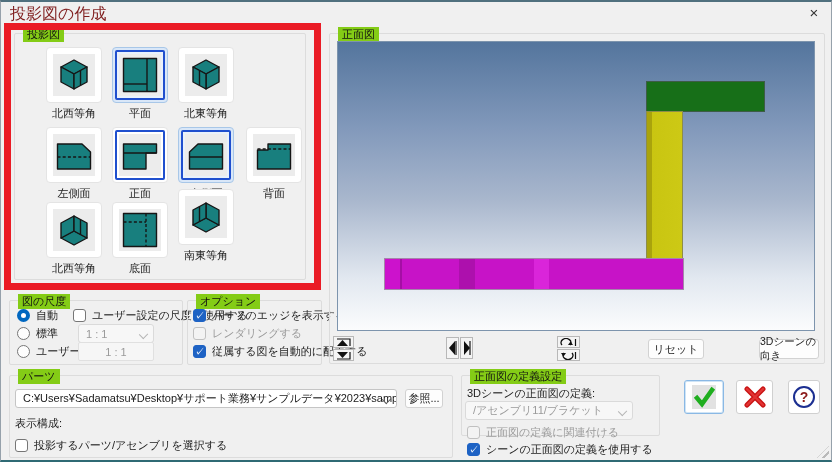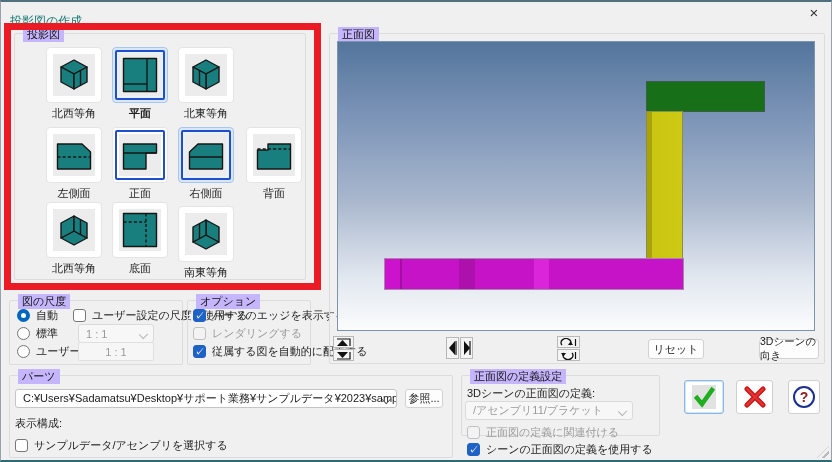--- a/index.html
+++ b/index.html
@@ -4,26 +4,26 @@
 <style>
   * { box-sizing: border-box; margin: 0; padding: 0; }
   html,body { background:#d7dde2; font-family:"Liberation Sans", sans-serif; }
   #dialog {
     position:relative; width:832px; height:462px; background:#f0f0f0;
     border:1px solid #96a1ab; border-top:2px solid #50707e; border-bottom:2px solid #2f6a74;
     overflow:hidden; font-size:11px; color:#1a1a1a;
   }
   
   .titlebar { position:absolute; left:0; top:0; width:100%; height:22px; background:#f0f0f0; }
-  .title-text { position:absolute; left:9px; top:11px; font-size:12px; color:#0f766e; }
+  .title-text { position:absolute; left:9px; top:2px; font-size:16px; color:#7f1d1d; }
   .close-btn { position:absolute; right:8px; top:2px; width:18px; height:18px; text-align:center;
     line-height:18px; font-size:15px; color:#333; cursor:pointer; }
   
   .grp { position:absolute; border:1px solid #dcdcdc; border-radius:2px; background:transparent; }
-  .grp-label { position:absolute; top:-7px; left:8px; background:#c4b5fd; padding:0 4px; font-size:11px; color:#111; white-space:nowrap; }
+  .grp-label { position:absolute; top:-7px; left:8px; background:#84cc16; padding:0 4px; font-size:11px; color:#111; white-space:nowrap; }
   
   #red-box { position:absolute; left:3px; top:21px; width:317px; height:267px;
     border:7px solid #ea1b25; z-index:40; pointer-events:none; }
   
   .proj-cell { position:absolute; width:58px; display:flex; flex-direction:column; align-items:center; }
   .proj-btn { width:56px; height:56px; border-radius:4px; background:#fff; border:1px solid #e4e4e4;
     padding:2px; display:flex; cursor:pointer; }
   .proj-btn .ring { flex:1; border:2px solid transparent; border-radius:2px; background:#fff; display:flex; padding:2px; }
   .proj-btn .icon-area { flex:1; background:#ececec; display:flex; align-items:center; justify-content:center; }
   .proj-btn.sel .ring { border-color:#1f4fce; }
@@ -104,21 +104,21 @@
           <polygon class="tealfill" points="33,12 33,27 20,34 20,19"></polygon>
           <line class="tealline" x1="26.5" y1="15.5" x2="26.5" y2="30.5"></line>
         </g>
             </svg>
       </div>
         </div>
     </div>
     <span class="proj-lbl">北西等角</span>
   </div>
 
-  <div class="proj-cell" style="left:110px; top:45px;font-weight:bold;">
+  <div class="proj-cell" style="left:110px; top:45px;">
     <div class="proj-btn sel sel-focus">
       <div class="ring">
           <div class="icon-area">
         <svg width="40" height="40">
           <rect class="tealfill" x="3.5" y="3.5" width="33" height="33"></rect>
           <line class="tealline" x1="27" y1="3.5" x2="27" y2="36.5"></line>
           <line class="tealline" x1="3.5" y1="29" x2="27" y2="29"></line>
         </svg>
       </div>
         </div>
@@ -226,21 +226,21 @@
           <rect class="tealfill" x="3.5" y="3.5" width="33" height="33"></rect>
           <line class="dashline" x1="26" y1="3.5" x2="26" y2="36.5"></line>
           <line class="dashline" x1="3.5" y1="12" x2="26" y2="12"></line>
         </svg>
       </div>
         </div>
     </div>
     <span class="proj-lbl">底面</span>
   </div>
 
-  <div class="proj-cell" style="left:176px; top:204px;text-align:right;">
+  <div class="proj-cell" style="left:176px; top:187px;text-align:right;">
     <div class="proj-btn">
       <div class="ring">
           <div class="icon-area">
         <svg width="40" height="40">
               <g transform="translate(40,40) scale(-1,-1)">
           <polygon class="tealfill" points="20,5 33,12 20,19 7,12"></polygon>
           <polygon class="tealfill" points="7,12 20,19 20,34 7,27"></polygon>
           <polygon class="tealfill" points="33,12 33,27 20,34 20,19"></polygon>
           <line class="tealline" x1="26.5" y1="15.5" x2="26.5" y2="30.5"></line>
         </g>
@@ -271,21 +271,21 @@
     <span class="chev"></span>
   </div>
   <div class="ctl-row" style="left:16px; top:342px;">
     <span class="radio"></span>
     <span>ユーザー設定</span>
   </div>
   <div class="txtfield" style="left:77px; top:340px; width:76px;">
     <span>1 : 1</span>
   </div>
 
-  <div class="grp" style="left:186px; top:298px; width:124px; height:65px;font-family:Liberation Serif, serif;">
+  <div class="grp" style="left:186px; top:298px; width:135px; height:65px;font-family:Liberation Serif, serif;">
     <span class="grp-label">オプション</span>
   </div>
   <div class="ctl-row" style="left:192px; top:306px;">
     <span class="cbx on"><span>✓</span></span>
     <span>パーツのエッジを表示する</span>
   </div>
   <div class="ctl-row" style="left:192px; top:324px;">
     <span class="cbx dis"></span>
     <span class="dim">レンダリングする</span>
   </div>
@@ -360,21 +360,21 @@
     <span class="chev"></span>
   </div>
   <div class="btn" style="left:404px; top:387px; width:38px; height:19px;">
     <span>参照...</span>
   </div>
   <div class="ctl-row" style="left:14px; top:414px;">
     <span>表示構成:</span>
   </div>
   <div class="ctl-row" style="left:14px; top:436px;">
     <span class="cbx"></span>
-    <span>サンプルデータ/アセンブリを選択する</span>
+    <span>投影するパーツ/アセンブリを選択する</span>
   </div>
 
   <div class="grp" style="left:460px; top:373px; width:199px; height:61px;">
     <span class="grp-label">正面図の定義設定</span>
   </div>
   <div class="ctl-row" style="left:466px; top:384px;">
     <span>3Dシーンの正面図の定義:</span>
   </div>
   <div class="combo dis" style="left:464px; top:399px; width:168px;">
     <span>/アセンブリ11/ブラケット</span>

